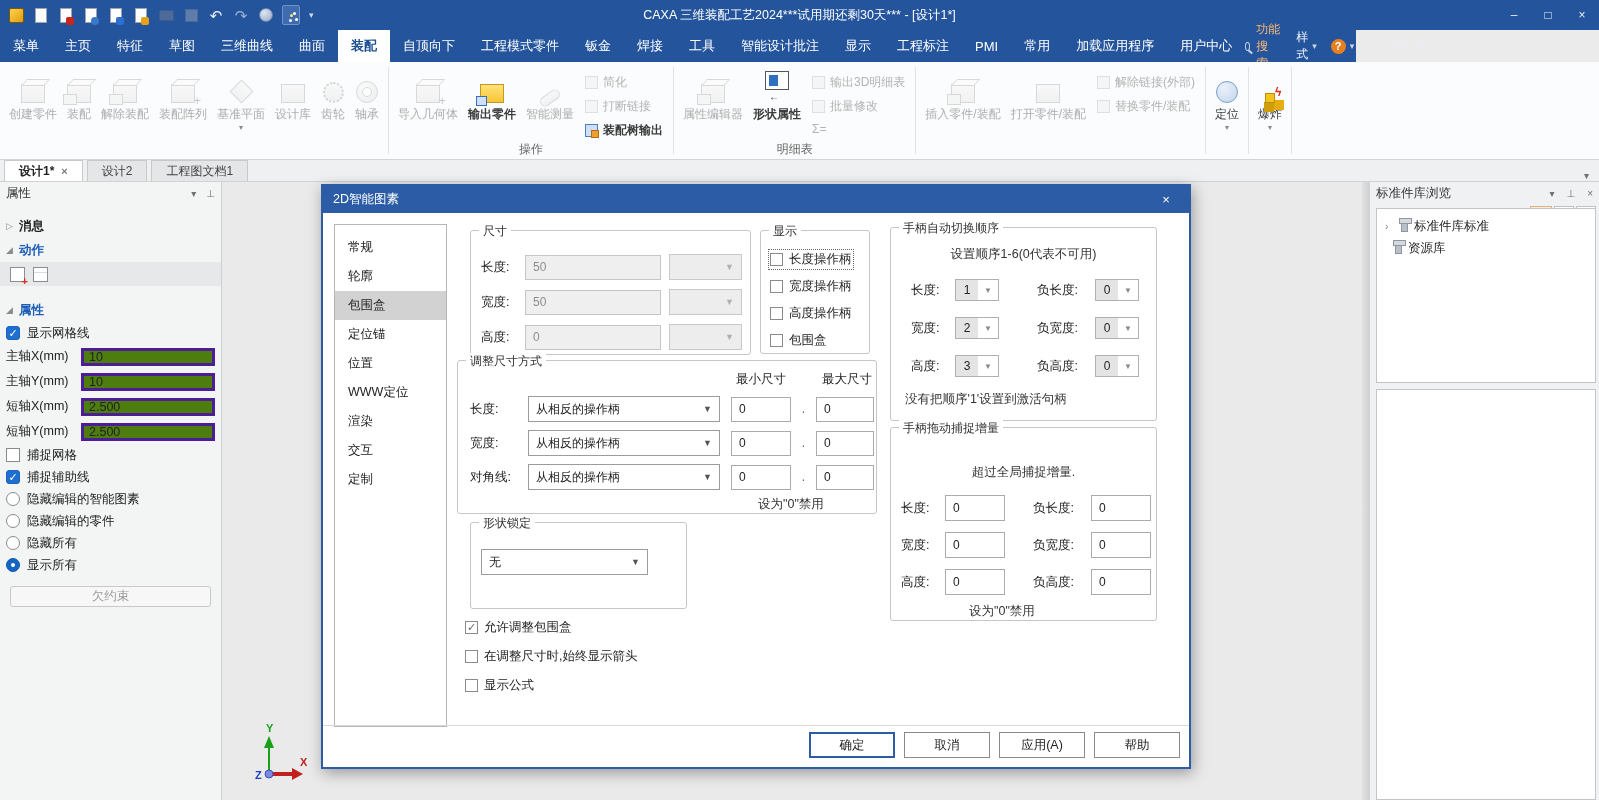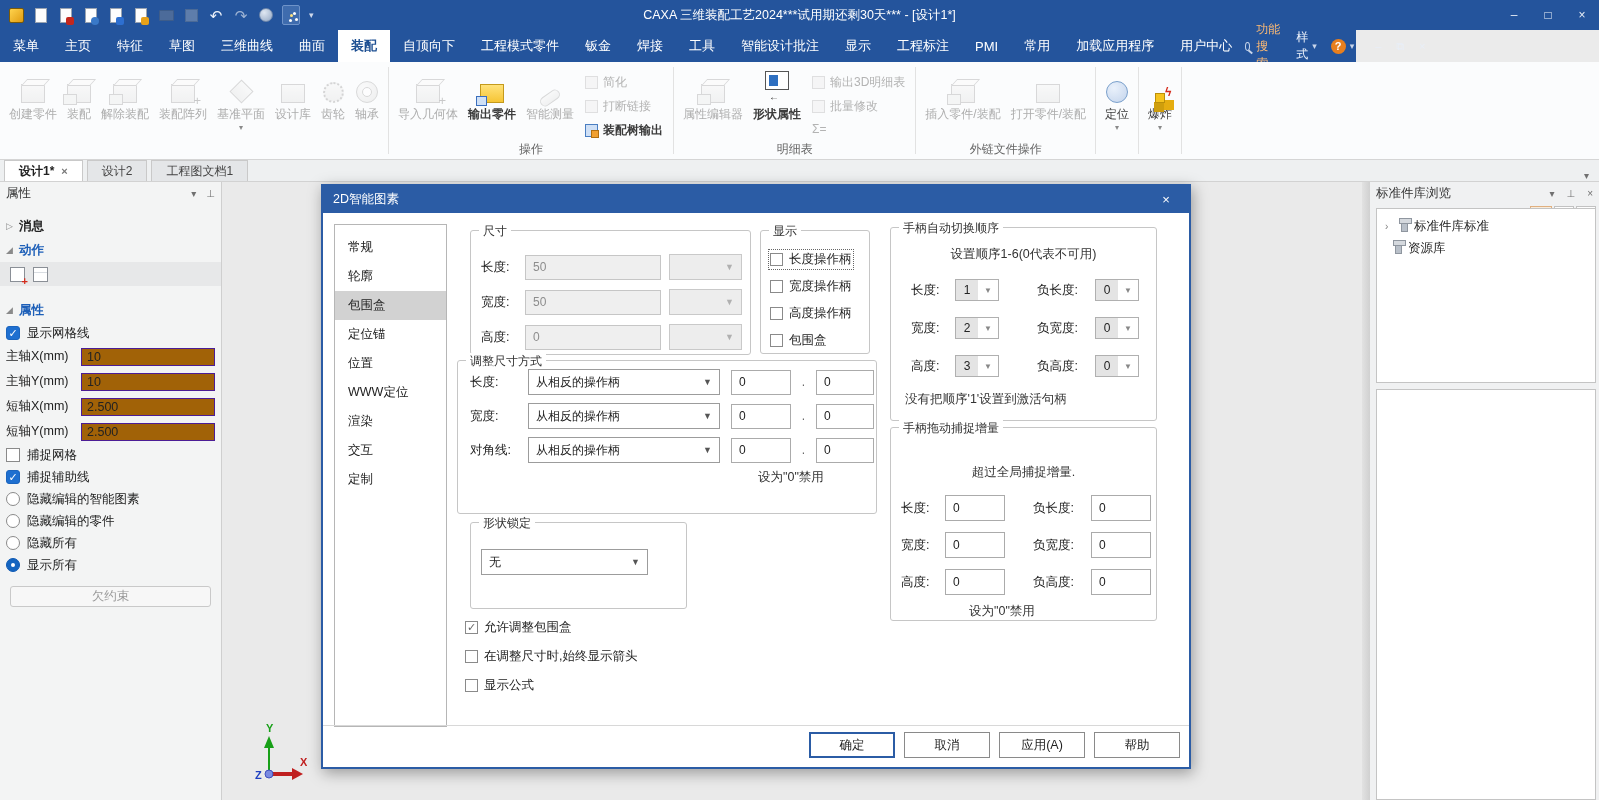--- a/index.html
+++ b/index.html
@@ -89,21 +89,21 @@
 .lp-sec{display:flex;align-items:center;gap:6px;padding:0 6px;height:24px;font-weight:bold}
 .lp-sec .tri{font-size:9px;color:#8a8a8a}
 .lp-sec.blue{color:#1d5fb8}
 .lp-actions{height:24px;background:#e7e8e9;display:flex;align-items:center;gap:8px;padding:0 10px}
 .act-ic1{width:15px;height:15px;border:1px solid #8a8f96;background:#fff;position:relative}
 .act-ic1::after{content:"+";position:absolute;right:-4px;bottom:-6px;color:#d42a1a;font-weight:bold;font-size:11px}
 .act-ic2{width:15px;height:15px;border:1px solid #8a8f96;background:linear-gradient(#fff 30%,#d9dde2 30%,#d9dde2 36%,#fff 36%);}
 .lp-row{display:flex;align-items:center;gap:7px;padding:0 6px;height:22px}
 .lp-field{display:flex;align-items:center;gap:5px;padding:0 6px;height:25px}
 .lp-field .fl{width:70px;white-space:nowrap}
-.lp-inp{flex:1;height:18px;background:#a16207;border:1px solid #4c1d95;display:flex;align-items:center;padding:0 5px}
+.lp-inp{flex:1;height:18px;background:#4d7c0f;border:3px solid #4c1d95;display:flex;align-items:center;padding:0 5px}
 .cb{width:14px;height:14px;border:1px solid #8a8a8a;background:#fff;display:inline-flex;align-items:center;justify-content:center;font-size:11px;color:#666;flex:none}
 .cb.blue{background:#1e6fd0;border-color:#1a64be;color:#fff;border-radius:3px}
 .cb.checked::before,.cb.blue.checked::before{content:"✓"}
 .rd{width:14px;height:14px;border:1px solid #8a8a8a;border-radius:50%;background:#fff;flex:none;position:relative}
 .rd.sel{background:#1565c0;border-color:#0f5ab4}
 .rd.sel::after{content:"";position:absolute;inset:4px;border-radius:50%;background:#fff}
 .lp-btn{margin:10px 10px 0;height:21px;border:1px solid #c9c9c9;border-radius:3px;background:#f7f7f7;color:#9a9a9a;display:flex;align-items:center;justify-content:center}
 
 #canvas{position:absolute;left:222px;top:182px;width:1140px;height:618px;background:#eaeaea}
 #splitter{position:absolute;left:1362px;top:182px;width:8px;height:618px;background:linear-gradient(90deg,#e2e2e2,#d0d0d0)}
@@ -369,22 +369,31 @@
             <span class="bic cube stack"></span>
           </span>
           <span>插入零件/装配</span>
         </div>
       <div class="rbig disabled">
           <span class="ric">
             <span class="bic"></span>
           </span>
           <span>打开零件/装配</span>
         </div>
-    </div>
-    <div class="glabel">外链文件操作</div>
+      <div class="small-col">
+        <div class="rsmall disabled">
+            <span class="sic"></span>
+            <span>解除链接(外部)</span>
+          </div>
+        <div class="rsmall disabled">
+            <span class="sic"></span>
+            <span>替换零件/装配</span>
+          </div>
+      </div>
+    </div>
   </div>
   <div class="vsep"></div>
   <div class="rgroup">
     <div class="content">
       <div class="rbig">
           <span class="ric">
             <span class="bic pos-ic"></span>
           </span>
           <span>定位</span>
           <span class="mini-arr">▾</span>
@@ -636,20 +645,24 @@
       <span class="spin">
           <span class="val">0</span>
           <span class="sarr">▼</span>
         </span>
     </div>
     <div class="hint" style="margin:14px 0 0 14px">没有把顺序'1'设置到激活句柄</div>
   </div>
 
   <div class="fs" style="left:134px;top:174px;width:420px;height:154px">
     <span class="leg">调整尺寸方式</span>
+    <div class="frow" style="margin-top:10px">
+      <span class="glbl" style="margin-left:278px">最小尺寸</span>
+      <span class="glbl" style="margin-left:36px">最大尺寸</span>
+    </div>
     <div class="frow" style="margin:8px 0 0 12px;gap:0">
       <span class="glbl" style="width:58px">长度:</span>
       <span class="combo" style="width:192px">
           <span>从相反的操作柄</span>
           <span class="arr">▼</span>
         </span>
       <span class="inp" style="width:60px;margin-left:11px">0</span>
       <span style="width:25px;text-align:center;color:#666">.</span>
       <span class="inp" style="width:58px">0</span>
     </div>

